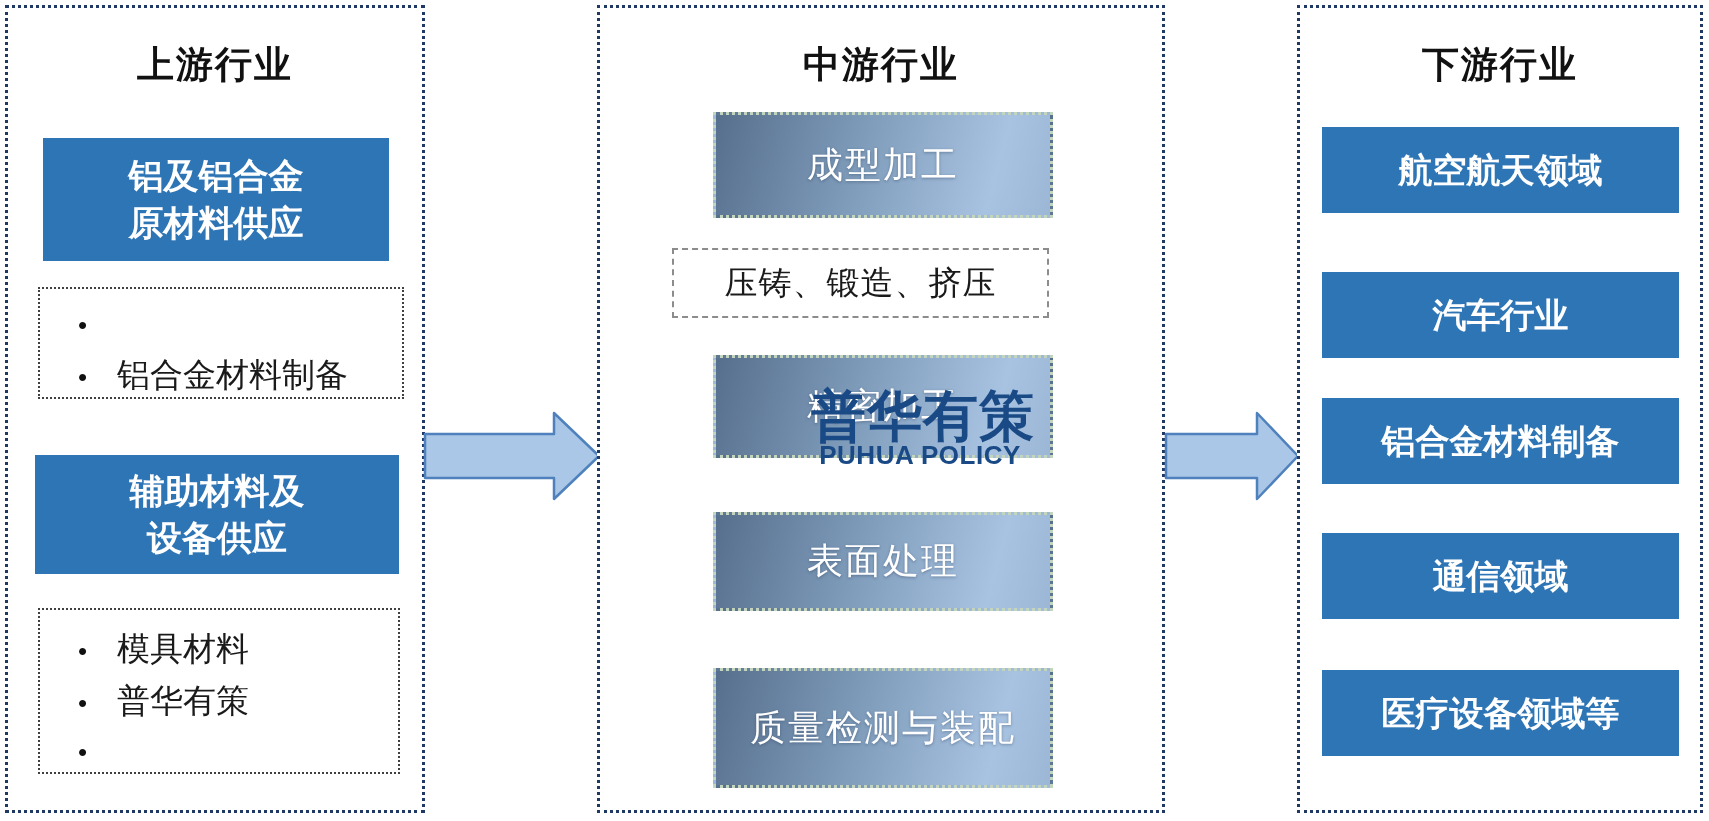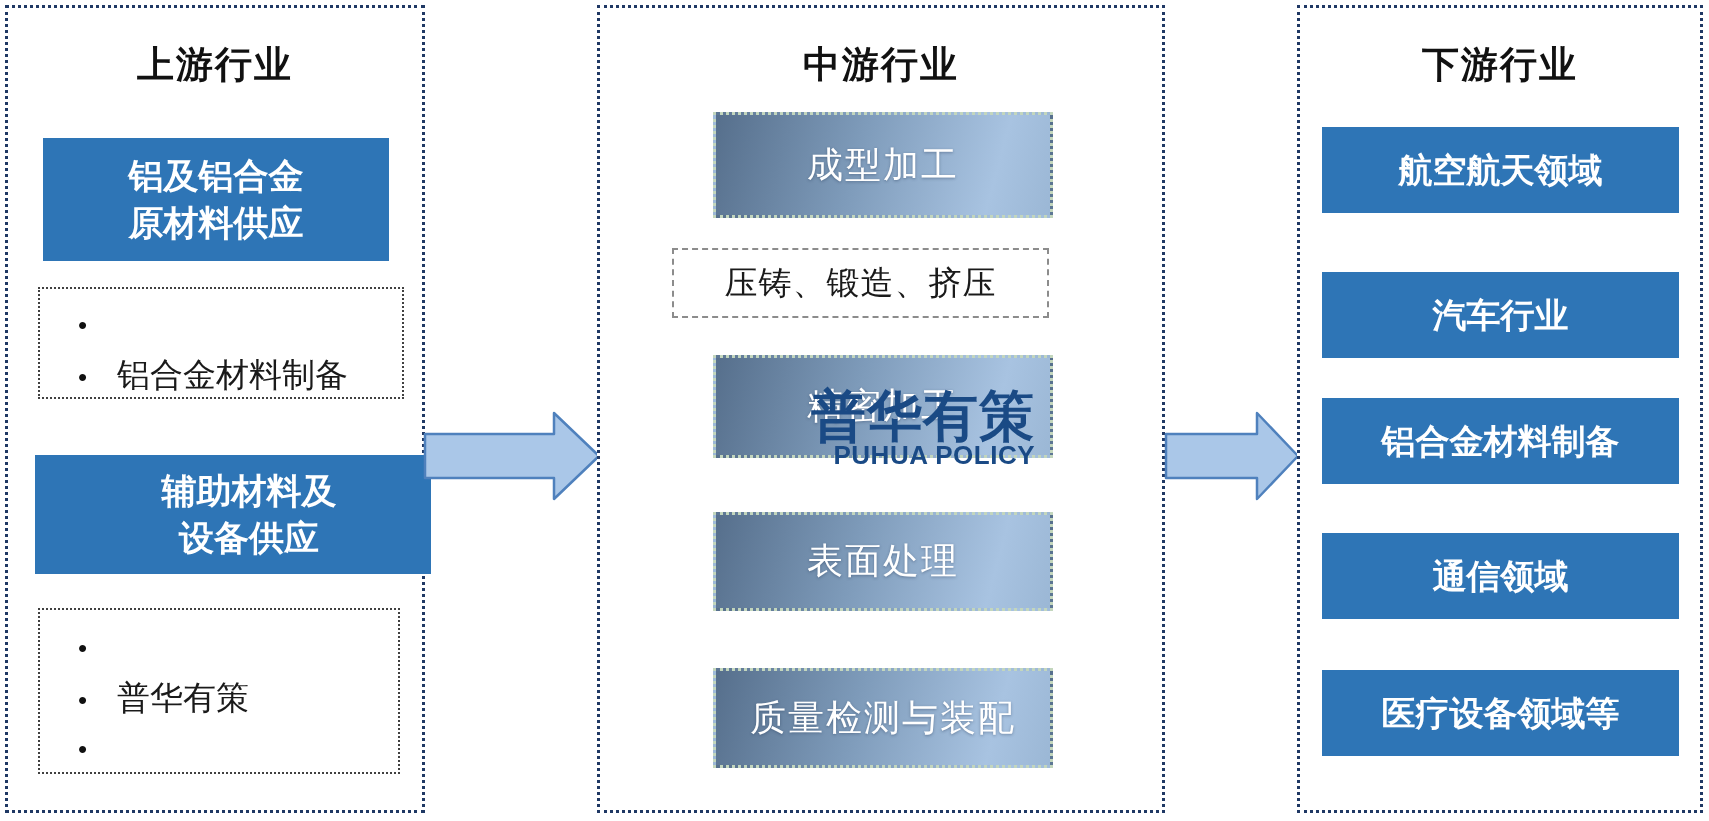--- a/index.html
+++ b/index.html
@@ -15,21 +15,21 @@
   .panel-title{position:absolute;left:0;top:32px;width:100%;margin:0;text-align:center;
     font-size:37px;font-weight:700;color:#111;letter-spacing:2px;}
 
   
   .solid-box{position:absolute;background:#2e75b6;color:#ffffff;font-weight:700;
     display:flex;flex-direction:column;align-items:center;justify-content:center;
     text-align:center;line-height:1.32;}
   .solid-box .bline{display:block;}
 
   .u-box1{left:35px;top:130px;width:346px;height:123px;font-size:35px;}
-  .u-box2{left:27px;top:447px;width:364px;height:119px;font-size:35px;padding-left:32px;}
+  .u-box2{left:27px;top:447px;width:364px;height:119px;font-size:35px;}
 
   .d-box{left:22px;width:357px;height:86px;font-size:34px;text-align:right;}
   .d-box1{top:119px;}
   .d-box2{top:235px;margin-top:29px;}
   .d-box3{top:390px;}
   .d-box4{top:525px;}
   .d-box5{top:662px;}
 
   
   .dot-box{position:absolute;border:2px dotted #404040;background:#ffffff;box-sizing:border-box;}
@@ -42,37 +42,37 @@
   
   .grad-box{position:absolute;left:113px;width:340px;
     background:linear-gradient(105deg,#566f8c 0%,#7e9bba 42%,#a8c3e1 82%,#9bb7d5 100%);
     border:3px dotted #c3d6bd;box-sizing:border-box;
     display:flex;align-items:center;justify-content:center;
     color:#ffffff;font-weight:400;font-size:36px;letter-spacing:2px;
     text-shadow:0 1px 3px rgba(40,60,90,.45);}
   .m-box1{top:104px;height:106px;}
   .m-box2{top:347px;height:103px;}
   .m-box3{top:504px;height:99px;}
-  .m-box4{top:660px;height:100px;}
+  .m-box4{top:660px;height:120px;}
 
   .note-box{position:absolute;left:72px;top:240px;width:377px;height:70px;
     border:2px dashed #8c8c8c;background:#ffffff;box-sizing:border-box;
     display:flex;align-items:center;justify-content:center;
     font-size:33px;color:#1a1a1a;letter-spacing:1px;}
 
   
   .arrow{position:absolute;top:410px;}
   .arrow-1{left:423px;}
   .arrow-2{left:1164px;}
 
   
   .watermark{position:absolute;left:805px;top:388px;width:230px;text-align:right;
     color:#1a4a85;z-index:30;pointer-events:none;}
   .watermark .wm-cn{font-size:55px;font-weight:700;line-height:56px;letter-spacing:1px;white-space:nowrap;}
-  .watermark .wm-en{font-size:26px;font-weight:700;line-height:22px;letter-spacing:0.5px;white-space:nowrap;}
+  .watermark .wm-en{font-size:26px;font-weight:700;line-height:22px;letter-spacing:0.5px;white-space:nowrap;text-align:center;}
 </style>
 </head>
 <body>
 
 <div class="canvas">
 
   <section class="panel panel-up">
     <h2 class="panel-title">上游行业</h2>
 
     <div class="solid-box u-box1">
@@ -94,20 +94,21 @@
 
     <div class="solid-box u-box2">
       <span class="bline">辅助材料及</span>
       <span class="bline">设备供应</span>
     </div>
 
     <div class="dot-box u-list2">
       <ul class="dot-list">
         <li>
             <span class="blt">•</span>
+            <span>模具材料</span>
           </li>
         <li>
             <span class="blt">•</span>
             <span>普华有策</span>
           </li>
         <li>
             <span class="blt">•</span>
           </li>
       </ul>
     </div>

